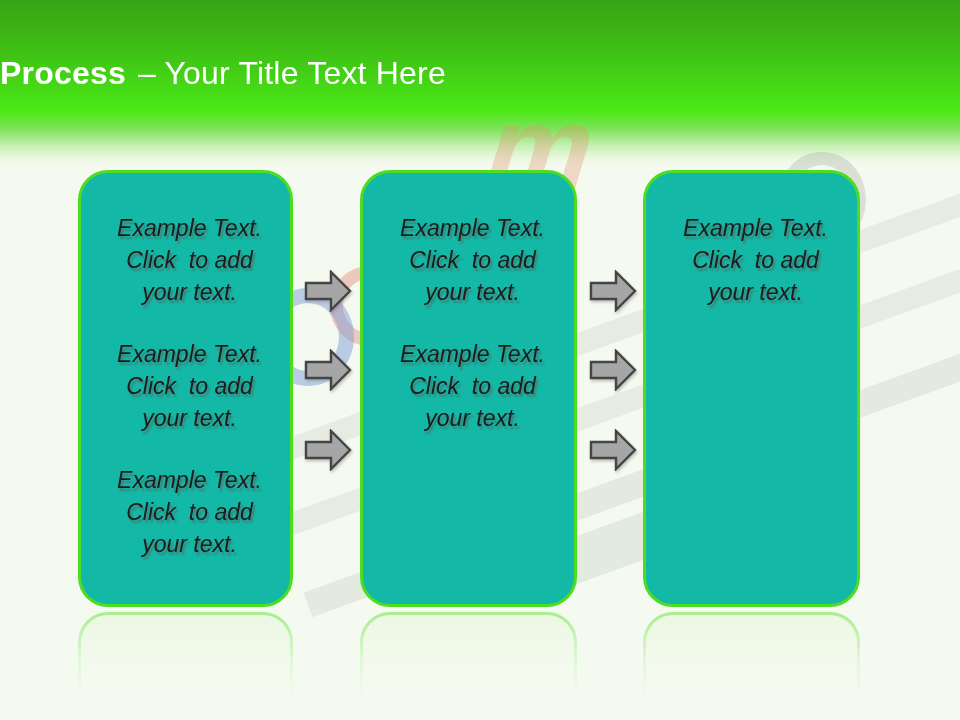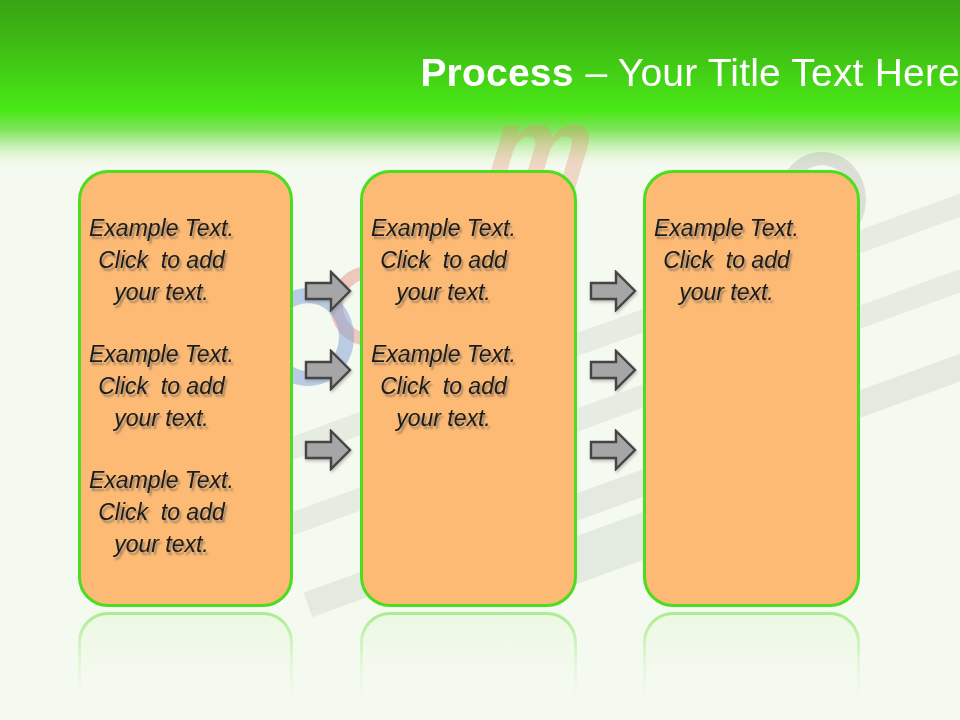--- a/index.html
+++ b/index.html
@@ -10,21 +10,21 @@
   }
   
   .header{
     position:absolute;top:0;left:0;width:100%;height:168px;z-index:0;
     background:linear-gradient(180deg,
       #38a415 0%, #3db714 22%, #45d716 50%, #4ae916 66%,
       #7fe35b 77%, #c8f0b4 87%, #eef8e6 95%, #f5faf0 100%);
   }
   .title{
     position:absolute;top:54px;left:0;width:100%;z-index:4;
-    text-align:right;color:#ffffff;font-size:39px;line-height:38px;
+    text-align:left;color:#ffffff;font-size:32px;line-height:38px;
     letter-spacing:0.2px;white-space:nowrap;
   }
   .title .bold{font-weight:700;}
   .title .rest{font-weight:400;margin-left:12px;}
   
   .wm{position:absolute;z-index:1;}
   .ring{border-radius:50%;box-sizing:border-box;}
   .ring-red{left:330px;top:266px;width:78px;height:80px;border:13px solid rgba(224,128,112,0.40);}
   .ring-blue{left:262px;top:288px;width:92px;height:98px;border:15px solid rgba(128,158,216,0.50);}
   .ring-gray{left:778px;top:152px;width:88px;height:95px;border:13px solid rgba(160,162,156,0.30);}
@@ -33,22 +33,22 @@
     color:rgba(226,148,118,0.35);transform:skewX(-6deg);
   }
   .bar{background:rgba(150,158,148,0.14);transform:rotate(-20deg);}
   .bar1{left:250px;top:318px;width:740px;height:22px;}
   .bar2{left:265px;top:388px;width:740px;height:22px;}
   .bar3{left:285px;top:462px;width:760px;height:26px;background:rgba(150,158,148,0.16);}
   .bar4{left:560px;top:520px;width:130px;height:45px;background:rgba(150,158,148,0.18);border-radius:8px;}
   
   .pbox{
     position:absolute;top:170px;height:437px;z-index:3;box-sizing:border-box;
-    background:#fdba74;border:3px solid #4cdd20;border-radius:30px;
-    display:flex;flex-direction:column;align-items:flex-start;
+    background:#14b8a6;border:3px solid #4cdd20;border-radius:30px;
+    display:flex;flex-direction:column;align-items:center;
     padding-top:39px;
     padding-left:8px;
   }
   .pbox.b1{left:78px;width:215px;}
   .pbox.b2{left:360px;width:217px;}
   .pbox.b3{left:643px;width:217px;}
   .para{
     font-style:italic;font-size:23px;line-height:32px;color:#1c1c1c;
     text-align:center;white-space:pre-wrap;margin:0 0 30px 0;
     text-shadow:2px 2.5px 2px rgba(90,90,90,0.55);

